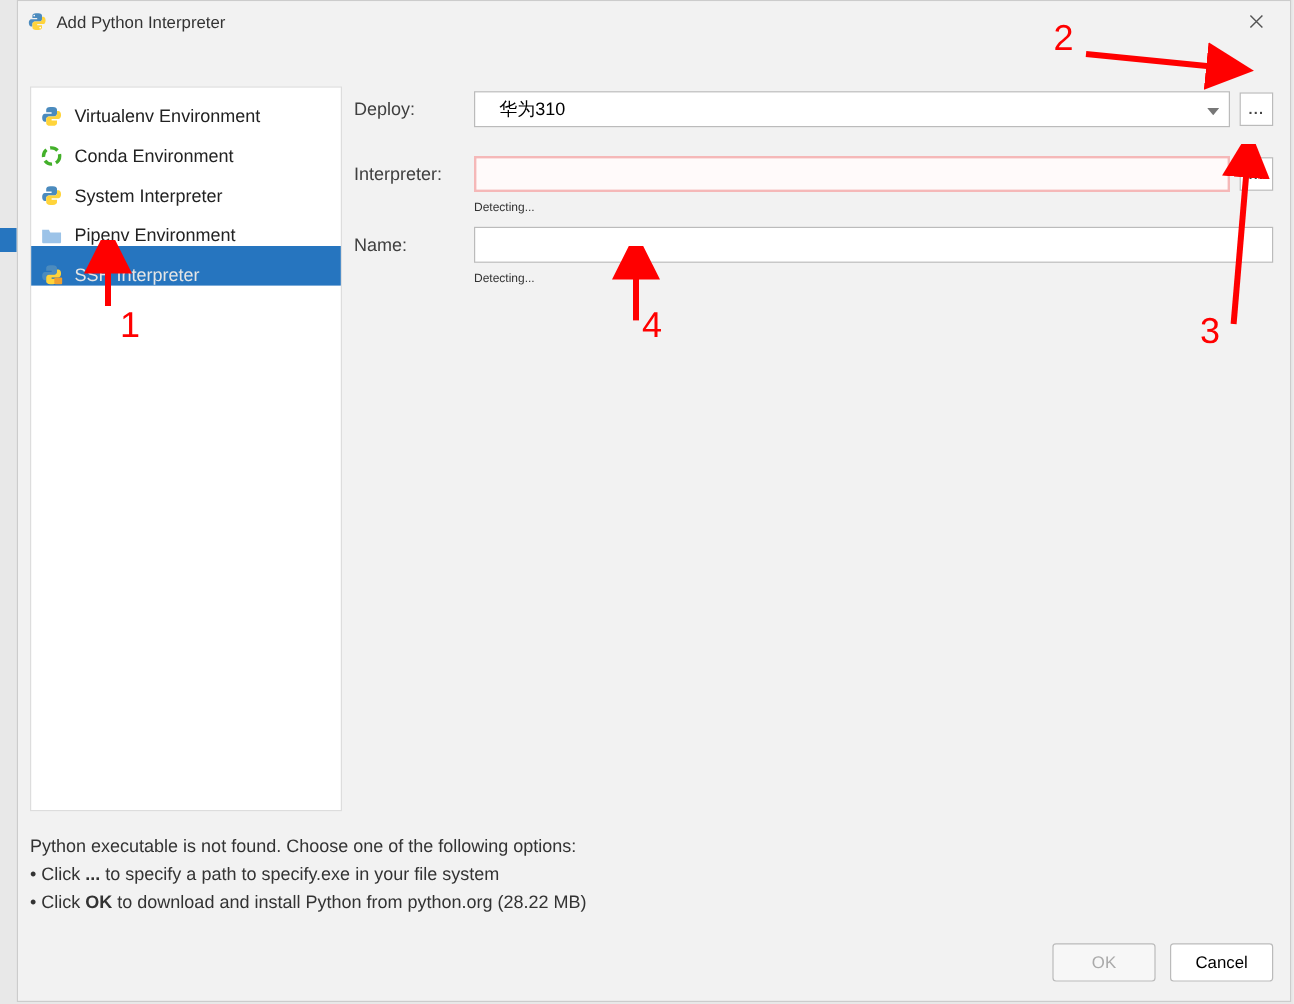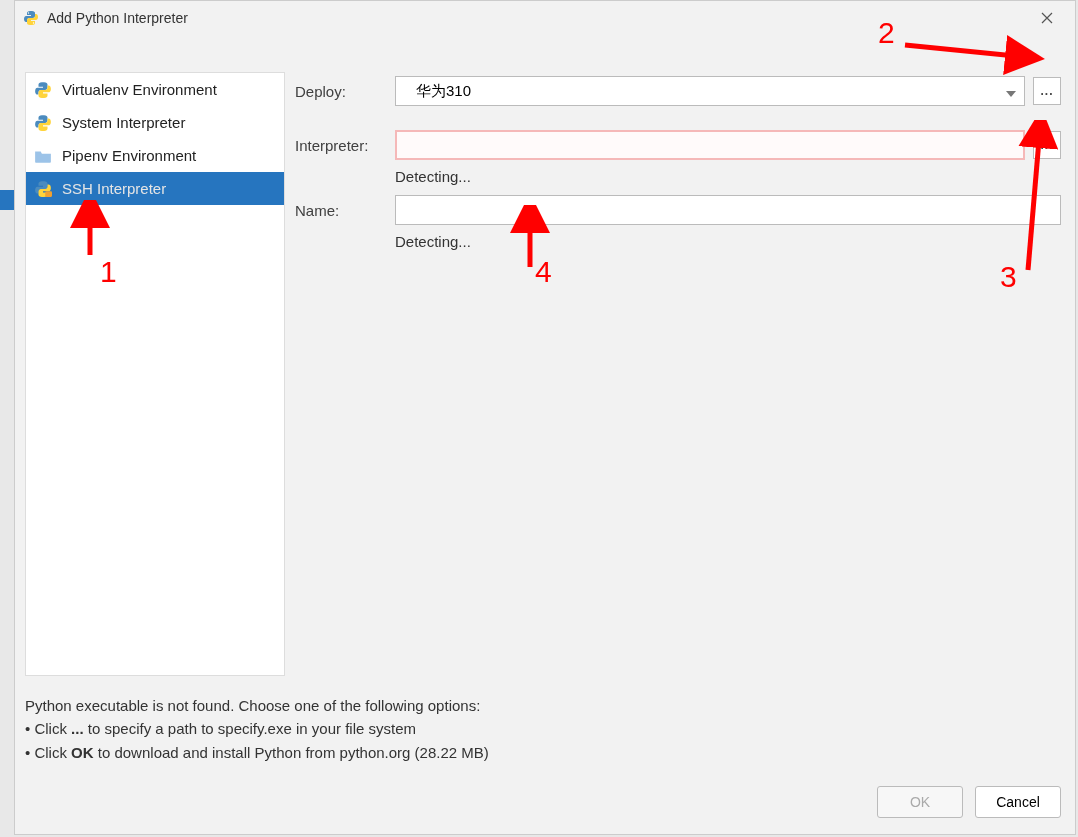--- a/index.html
+++ b/index.html
@@ -52,21 +52,21 @@
       flex: 0 0 auto;
     }
     .sidebar {
       width: 260px;
       background: #fff;
       border: 1px solid #ddd;
       height: 604px;
     }
     .sidebar-item {
       display: flex;
-      align-items: center;
+      align-items: flex-end;
       height: 33px;
       padding: 0 8px;
       cursor: pointer;
       font-size: 15px;
       color: #222;
     }
     .sidebar-item.selected {
       background: #2675bf;
       color: #e5e5e5;
     }
@@ -127,21 +127,21 @@
       align-items: center;
       justify-content: center;
       cursor: pointer;
       font-weight: bold;
       color: #444;
       font-size: 12px;
       letter-spacing: 1px;
     }
     .status-text {
       margin-left: 100px;
-      font-size: 15px;
+      font-size: 10px;
       color: #333;
       padding-top: 2px;
       padding-bottom: 10px;
     }
     .info-block {
       margin-top: 18px;
       font-size: 15px;
       color: #333;
       line-height: 1.55;
     }
@@ -214,20 +214,28 @@
             <svg viewBox="0 0 16 16">
                 <path fill="#4b8bbe" d="M7 1c-2 0-3 1-3 2v2h4v1H3c-1 0-2 1-2 3s1 3 2 3h1v-2c0-1 1-2 2-2h4c1 0 2-1 2-2V3c0-1-1-2-3-2H7z"></path>
                 <path fill="#ffd43b" d="M9 15c2 0 3-1 3-2v-2H8v-1h5c1 0 2-1 2-3s-1-3-2-3h-1v2c0 1-1 2-2 2H6c-1 0-2 1-2 2v3c0 1 1 2 3 2h2z"></path>
               </svg>
           </span>
           <span>Virtualenv Environment</span>
         </div>
         <div class="sidebar-item">
           <span class="sidebar-icon">
             <svg viewBox="0 0 16 16">
+                <circle cx="8" cy="8" r="6" fill="none" stroke="#43b02a" stroke-width="2.5" stroke-dasharray="6 3"></circle>
+              </svg>
+          </span>
+          <span>Conda Environment</span>
+        </div>
+        <div class="sidebar-item">
+          <span class="sidebar-icon">
+            <svg viewBox="0 0 16 16">
                 <path fill="#4b8bbe" d="M7 1c-2 0-3 1-3 2v2h4v1H3c-1 0-2 1-2 3s1 3 2 3h1v-2c0-1 1-2 2-2h4c1 0 2-1 2-2V3c0-1-1-2-3-2H7z"></path>
                 <path fill="#ffd43b" d="M9 15c2 0 3-1 3-2v-2H8v-1h5c1 0 2-1 2-3s-1-3-2-3h-1v2c0 1-1 2-2 2H6c-1 0-2 1-2 2v3c0 1 1 2 3 2h2z"></path>
               </svg>
           </span>
           <span>System Interpreter</span>
         </div>
         <div class="sidebar-item">
           <span class="sidebar-icon">
             <svg viewBox="0 0 16 16">
                 <path fill="#9cc3e8" d="M1 4h5l1 2h8v7c0 .6-.4 1-1 1H2c-.6 0-1-.4-1-1V4z"></path>

